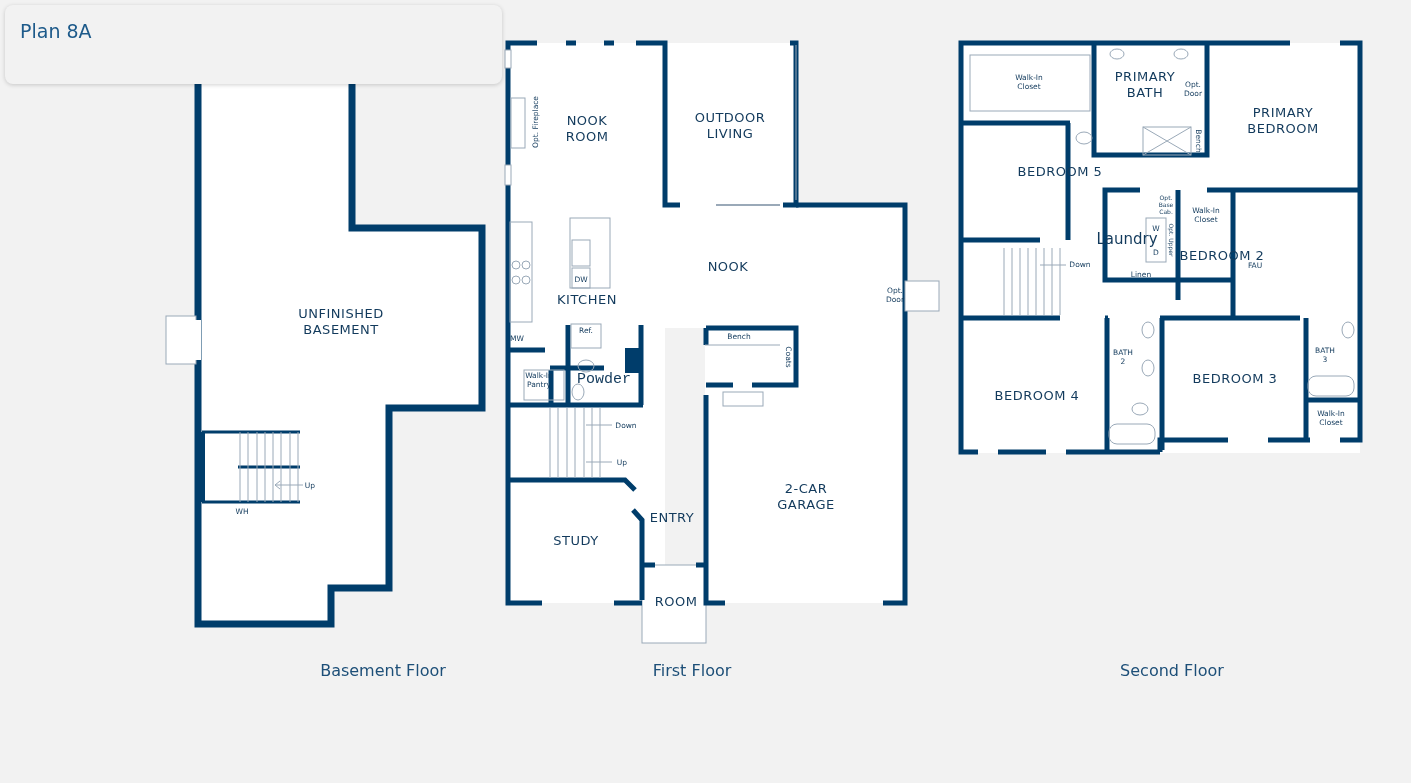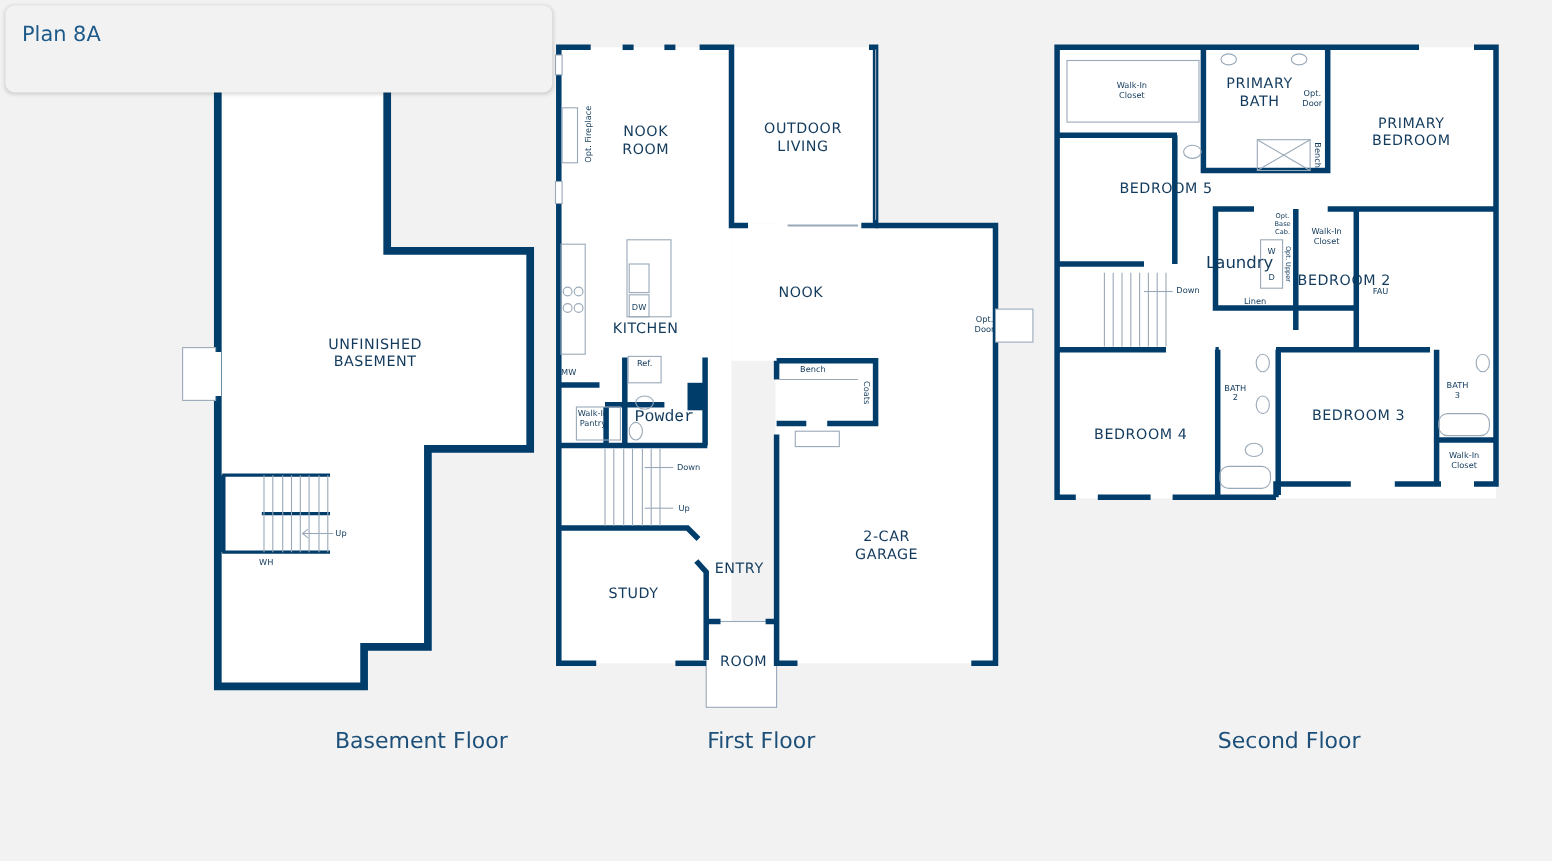--- a/index.html
+++ b/index.html
@@ -1,21 +1,21 @@
 <!DOCTYPE html>
 <html><head>
 <meta charset="utf-8">
 <style>
   html,body{margin:0;padding:0;}
   body{width:1411px;height:783px;background:#f2f2f2;position:relative;overflow:hidden;font-family:"DejaVu Sans",sans-serif;}
   .plan-svg{position:absolute;left:0;top:0;width:1411px;height:783px;}
   .header-card{position:absolute;left:5px;top:5px;width:497px;height:79px;background:#f2f2f2;border-radius:8px;box-shadow:0 1px 4px rgba(0,0,0,0.18);box-sizing:border-box;padding:14px 15px;}
   .plan-title{font-size:19px;color:#1d5a8a;line-height:24px;}
   .plan-specs{font-size:15.5px;color:#1a1a1a;line-height:26px;margin-top:2px;white-space:nowrap;}
-  .floor-label{position:absolute;top:661px;font-size:20px;color:#1d4f78;transform:translateX(-50%);white-space:nowrap;}
+  .floor-label{position:absolute;top:661px;font-size:16px;color:#1d4f78;transform:translateX(-50%);white-space:nowrap;}
   .room{position:absolute;font-size:13px;color:#123a5c;text-align:center;line-height:16px;letter-spacing:0.5px;transform:translate(-50%,-50%);white-space:pre-line;}
   .room.sm{font-size:15px;letter-spacing:0;line-height:12px;}
   .room.xs{font-size:7.5px;letter-spacing:0;line-height:9px;}
 </style>
 </head>
 <body>
 
 <svg class="plan-svg" viewBox="0 0 1411 783" xmlns="http://www.w3.org/2000/svg">
 
   <g>

